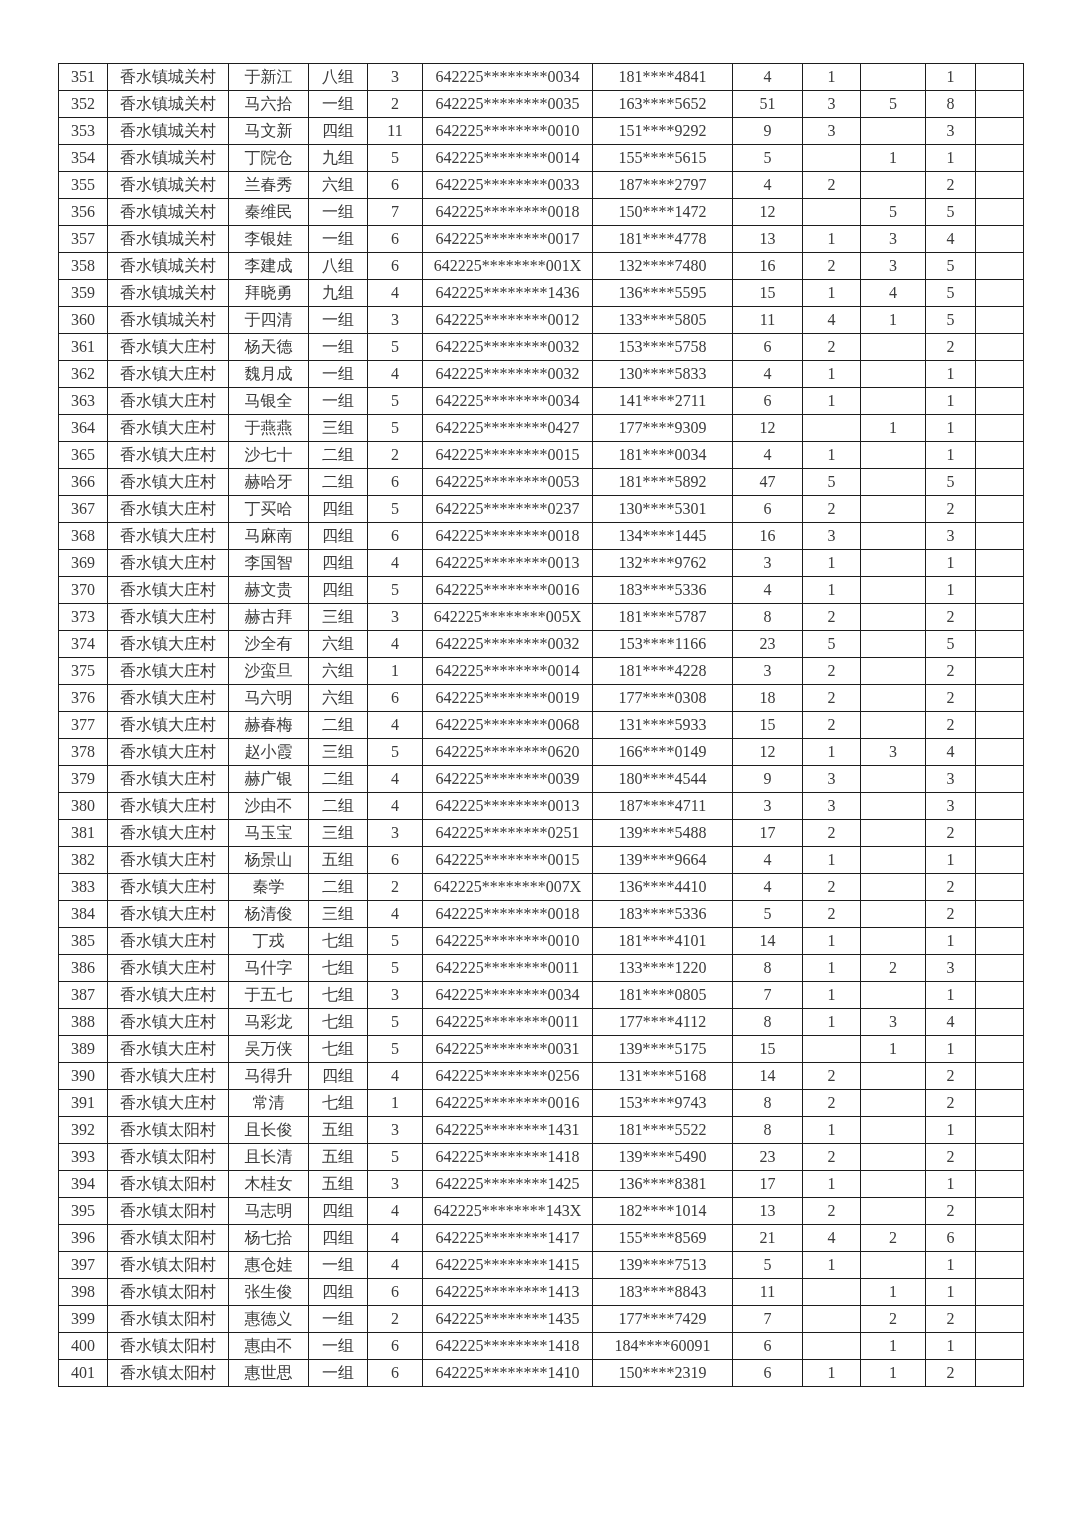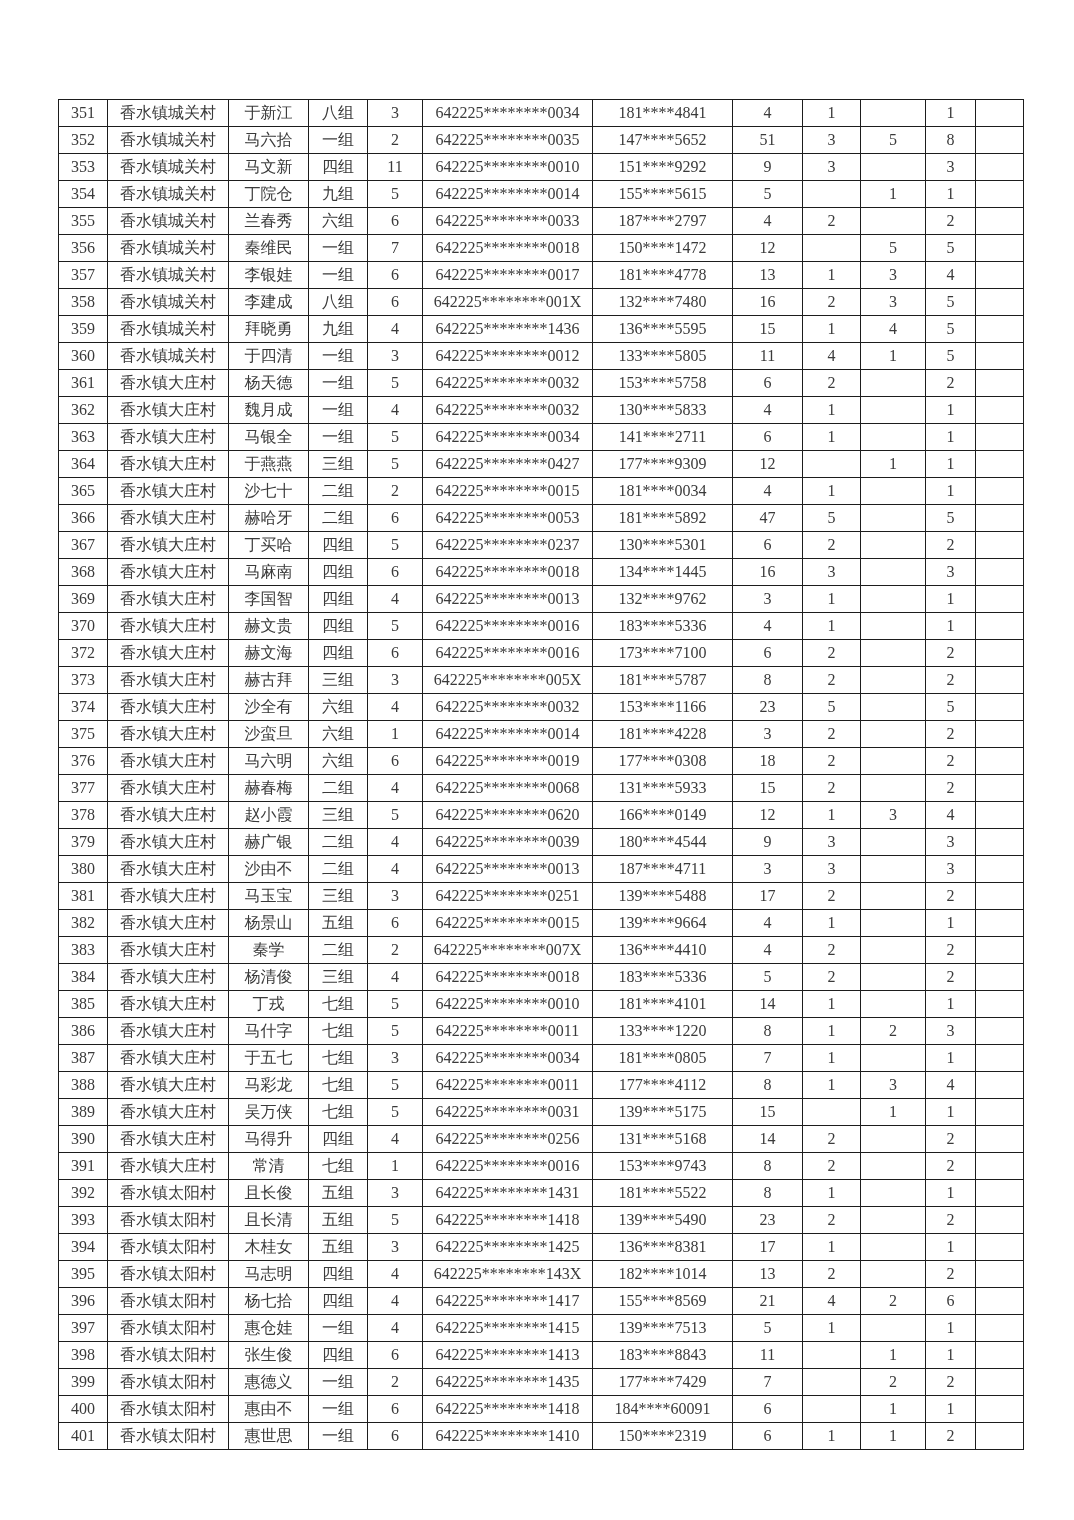--- a/index.html
+++ b/index.html
@@ -12,21 +12,20 @@
     background: #ffffff;
     position: relative;
     font-family: "Liberation Serif", "DejaVu Serif", serif;
   }
   table.roster {
     position: absolute;
     left: 58px;
     top: 63px;
     border-collapse: collapse;
     table-layout: fixed;
-    margin-top: 36px;
   }
   table.roster td {
     border: 1px solid #1d1d1d;
     height: 26px;
     padding: 0;
     text-align: center;
     vertical-align: middle;
     font-size: 16px;
     color: #3a3a3a;
     white-space: nowrap;
@@ -65,21 +64,21 @@
         <td class="c10">1</td>
         <td class="c11"></td>
       </tr>
       <tr>
         <td class="c0">352</td>
         <td class="c1">香水镇城关村</td>
         <td class="c2">马六拾</td>
         <td class="c3">一组</td>
         <td class="c4">2</td>
         <td class="c5">642225********0035</td>
-        <td class="c6">147****5652</td>
+        <td class="c6">163****5652</td>
         <td class="c7">51</td>
         <td class="c8">3</td>
         <td class="c9">5</td>
         <td class="c10">8</td>
         <td class="c11"></td>
       </tr>
       <tr>
         <td class="c0">353</td>
         <td class="c1">香水镇城关村</td>
         <td class="c2">马文新</td>
@@ -325,34 +324,20 @@
         <td class="c4">5</td>
         <td class="c5">642225********0016</td>
         <td class="c6">183****5336</td>
         <td class="c7">4</td>
         <td class="c8">1</td>
         <td class="c9"></td>
         <td class="c10">1</td>
         <td class="c11"></td>
       </tr>
       <tr>
-        <td class="c0">372</td>
-        <td class="c1">香水镇大庄村</td>
-        <td class="c2">赫文海</td>
-        <td class="c3">四组</td>
-        <td class="c4">6</td>
-        <td class="c5">642225********0016</td>
-        <td class="c6">173****7100</td>
-        <td class="c7">6</td>
-        <td class="c8">2</td>
-        <td class="c9"></td>
-        <td class="c10">2</td>
-        <td class="c11"></td>
-      </tr>
-      <tr>
         <td class="c0">373</td>
         <td class="c1">香水镇大庄村</td>
         <td class="c2">赫古拜</td>
         <td class="c3">三组</td>
         <td class="c4">3</td>
         <td class="c5">642225********005X</td>
         <td class="c6">181****5787</td>
         <td class="c7">8</td>
         <td class="c8">2</td>
         <td class="c9"></td>

